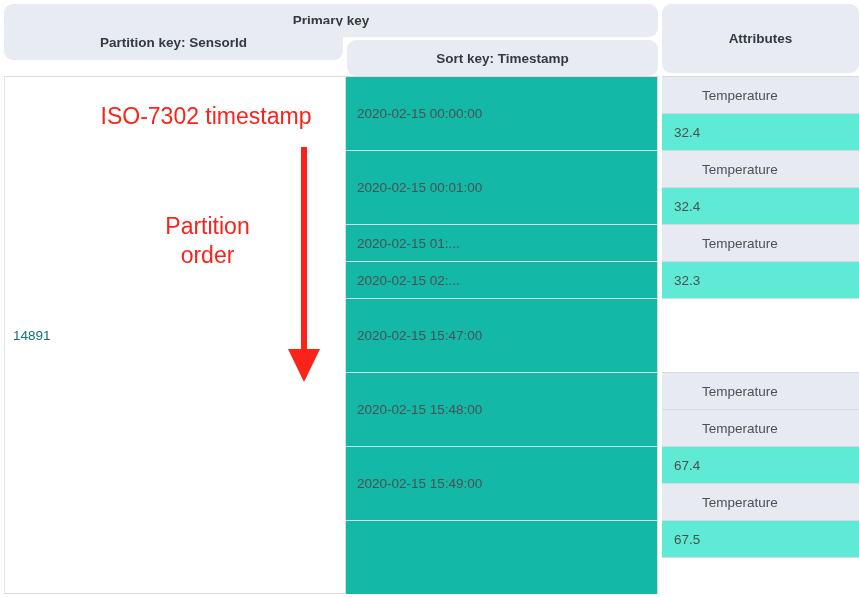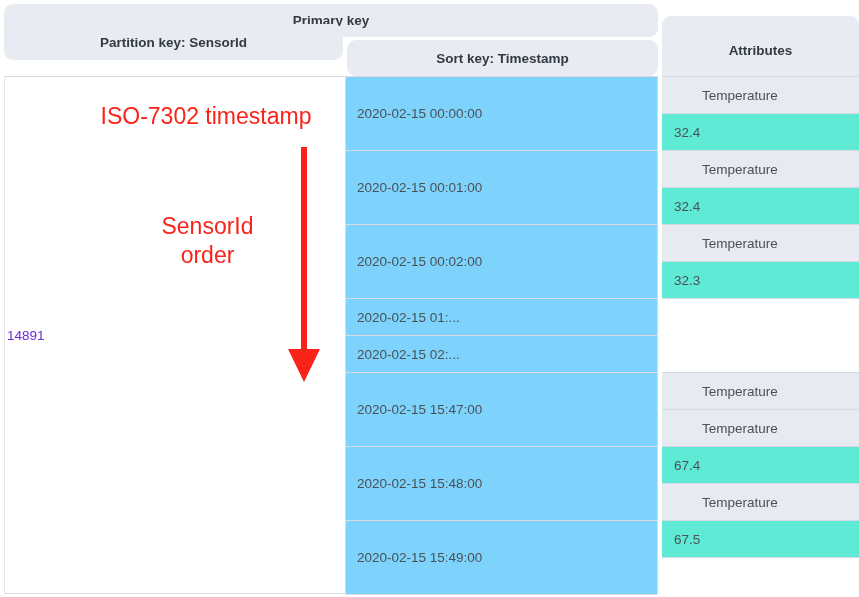--- a/index.html
+++ b/index.html
@@ -25,47 +25,47 @@
     justify-content: center;
     font-size: 13.5px;
     font-weight: bold;
     color: #333a43;
     box-sizing: border-box;
     border-radius: 9px;
   }
   .hdr-primary    { left: 4px;   top: 4px;  width: 654px; height: 33px; }
   .hdr-partition  { left: 4px;   top: 24px; width: 339px; height: 36px; }
   .hdr-sort       { left: 347px; top: 40px; width: 311px; height: 36px; }
-  .hdr-attributes { left: 662px; top: 16px;  width: 197px; height: 69px; }
+  .hdr-attributes { left: 662px; top: 4px;  width: 197px; height: 69px; }
 
   
   .partition-cell {
     position: absolute;
     left: 4px; top: 76px;
     width: 341px; height: 518px;
     box-sizing: border-box;
     border-top: 1px solid #d9dce3;
     border-left: 1px solid #e2e5eb;
     border-bottom: 1px solid #d9dce3;
     display: flex;
     align-items: center;
-    padding-left: 2px;
+    padding-left: 8px;
     font-size: 13.5px;
-    color: #6d28d9;
+    color: #0f766e;
     background: #ffffff;
   }
   .sort-col {
     position: absolute;
     left: 345px; top: 76px;
     width: 313px; height: 518px;
     box-sizing: border-box;
     border-top: 1px solid #d9dce3;
     border-left: 1px solid #d9dce3;
     border-right: 1px solid #d9dce3;
-    background: #7dd3fc;
+    background: #14b8a6;
   }
   .sort-row {
     box-sizing: border-box;
     border-bottom: 1px solid #d9dce3;
     display: flex;
     align-items: center;
     padding-left: 11px;
     font-size: 13.5px;
     color: #4b5056;
   }
@@ -135,21 +135,20 @@
   <div class="hdr hdr-sort">Sort key: Timestamp</div>
   <div class="hdr hdr-attributes">Attributes</div>
 
   <div class="partition-cell">
     <span>14891</span>
   </div>
 
   <div class="sort-col">
     <div class="sort-row tall">2020-02-15 00:00:00</div>
     <div class="sort-row tall">2020-02-15 00:01:00</div>
-    <div class="sort-row tall">2020-02-15 00:02:00</div>
     <div class="sort-row short">2020-02-15 01:...</div>
     <div class="sort-row short">2020-02-15 02:...</div>
     <div class="sort-row tall">2020-02-15 15:47:00</div>
     <div class="sort-row tall">2020-02-15 15:48:00</div>
     <div class="sort-row tall">2020-02-15 15:49:00</div>
   </div>
 
   <div class="attr-col">
     <div class="attr-label">Temperature</div>
     <div class="attr-value">32.4</div>
@@ -159,17 +158,17 @@
     <div class="attr-value">32.3</div>
     <div class="attr-empty"></div>
     <div class="attr-label">Temperature</div>
     <div class="attr-label">Temperature</div>
     <div class="attr-value">67.4</div>
     <div class="attr-label">Temperature</div>
     <div class="attr-value">67.5</div>
   </div>
 
   <div class="note note-iso">ISO-7302 timestamp</div>
-  <div class="note note-asc">SensorId order</div>
+  <div class="note note-asc">Partition order</div>
   <div class="arrow-shaft"></div>
   <div class="arrow-head"></div>
 
 </div>
 
 </body></html>

